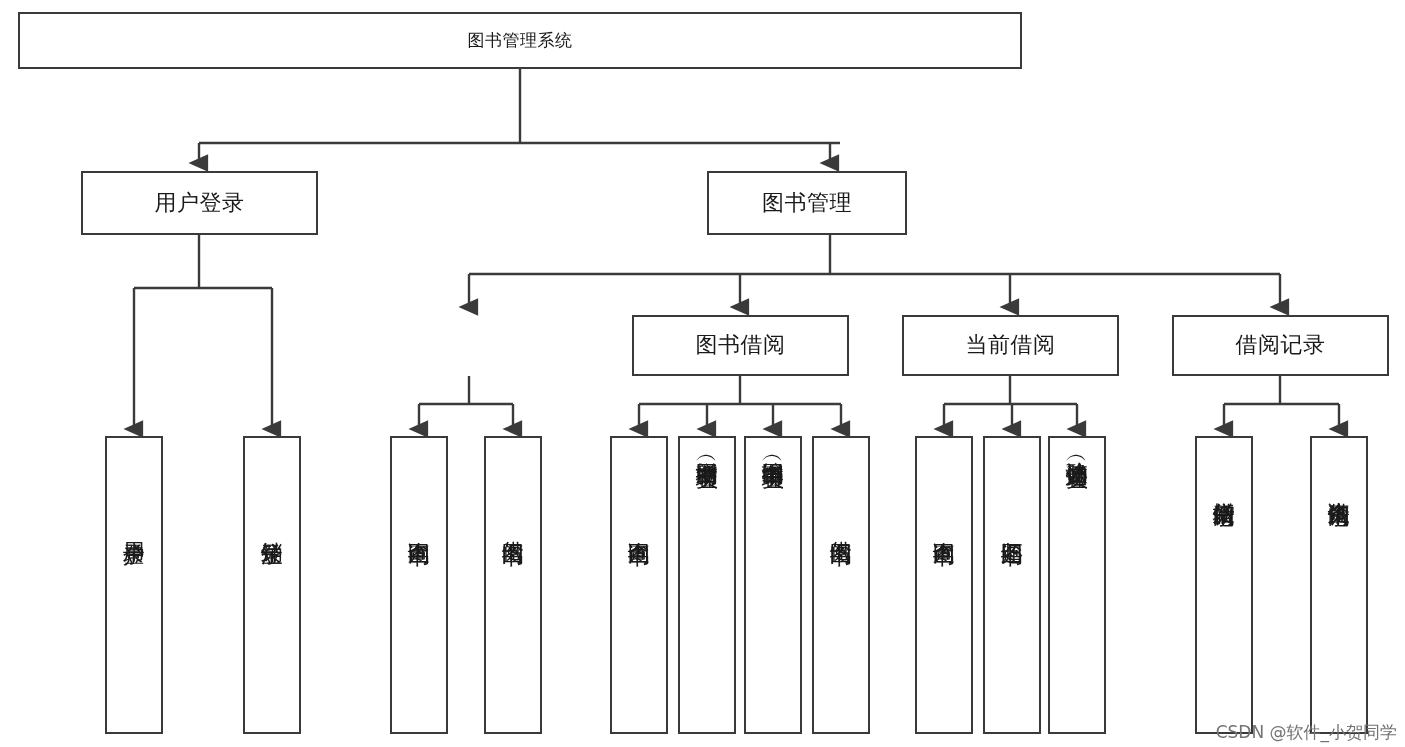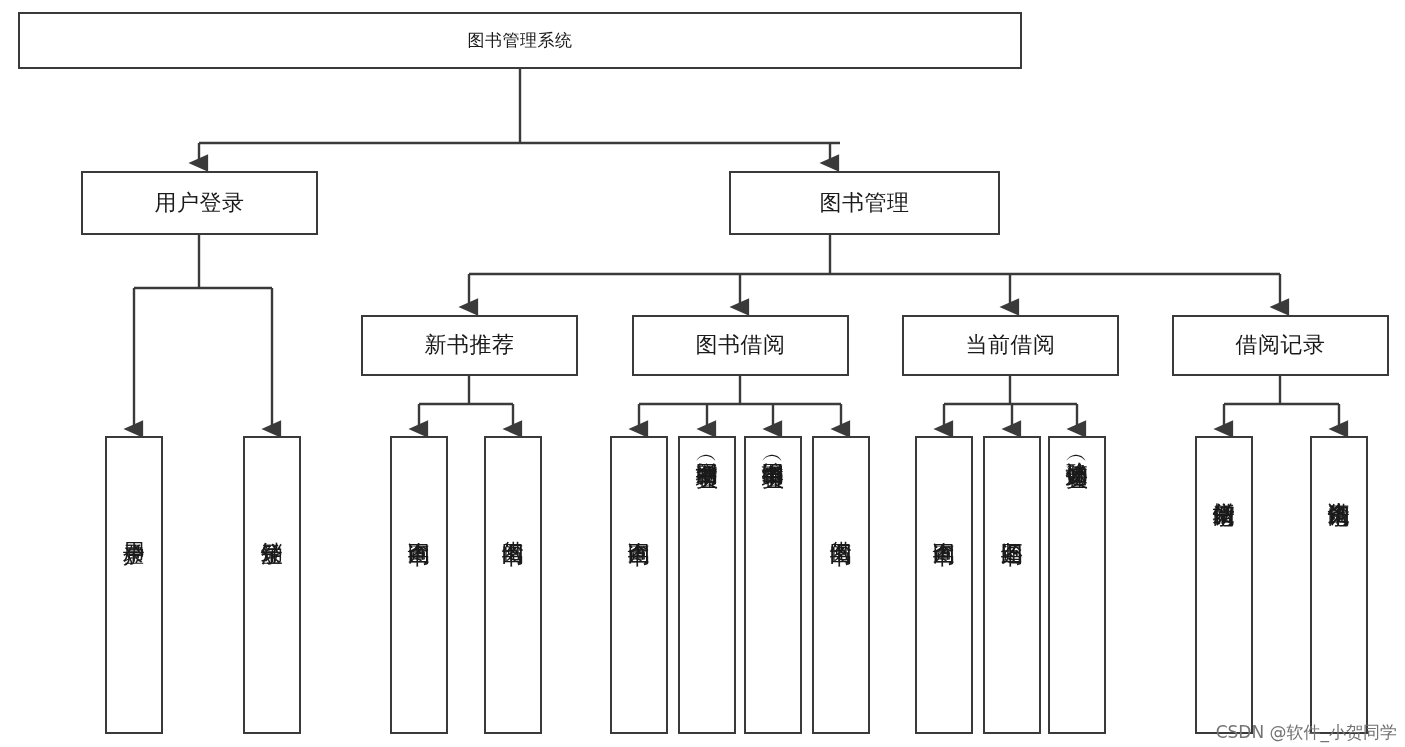--- a/index.html
+++ b/index.html
@@ -126,27 +126,24 @@
   </svg>
 
   <div class="node horizontal root" style="left:18px; top:12px; width:1004px; height:57px;">
     <span class="node-label">图书管理系统</span>
   </div>
 
   <div class="node horizontal" style="left:81px; top:171px; width:237px; height:64px;">
     <span class="node-label">用户登录</span>
   </div>
 
-  <div class="node horizontal" style="left:729px; top:171px; width:271px; height:64px;">
+  <div class="node horizontal" style="left:707px; top:171px; width:200px; height:64px;">
     <span class="node-label">图书管理</span>
   </div>
 
-  <div class="node horizontal" style="left:361px; top:315px; width:217px; height:61px;">
-    <span class="node-label">新书推荐</span>
-  </div>
 
   <div class="node horizontal" style="left:632px; top:315px; width:217px; height:61px;">
     <span class="node-label">图书借阅</span>
   </div>
 
   <div class="node horizontal" style="left:902px; top:315px; width:217px; height:61px;">
     <span class="node-label">当前借阅</span>
   </div>
 
   <div class="node horizontal" style="left:1172px; top:315px; width:217px; height:61px;justify-content:center;">

